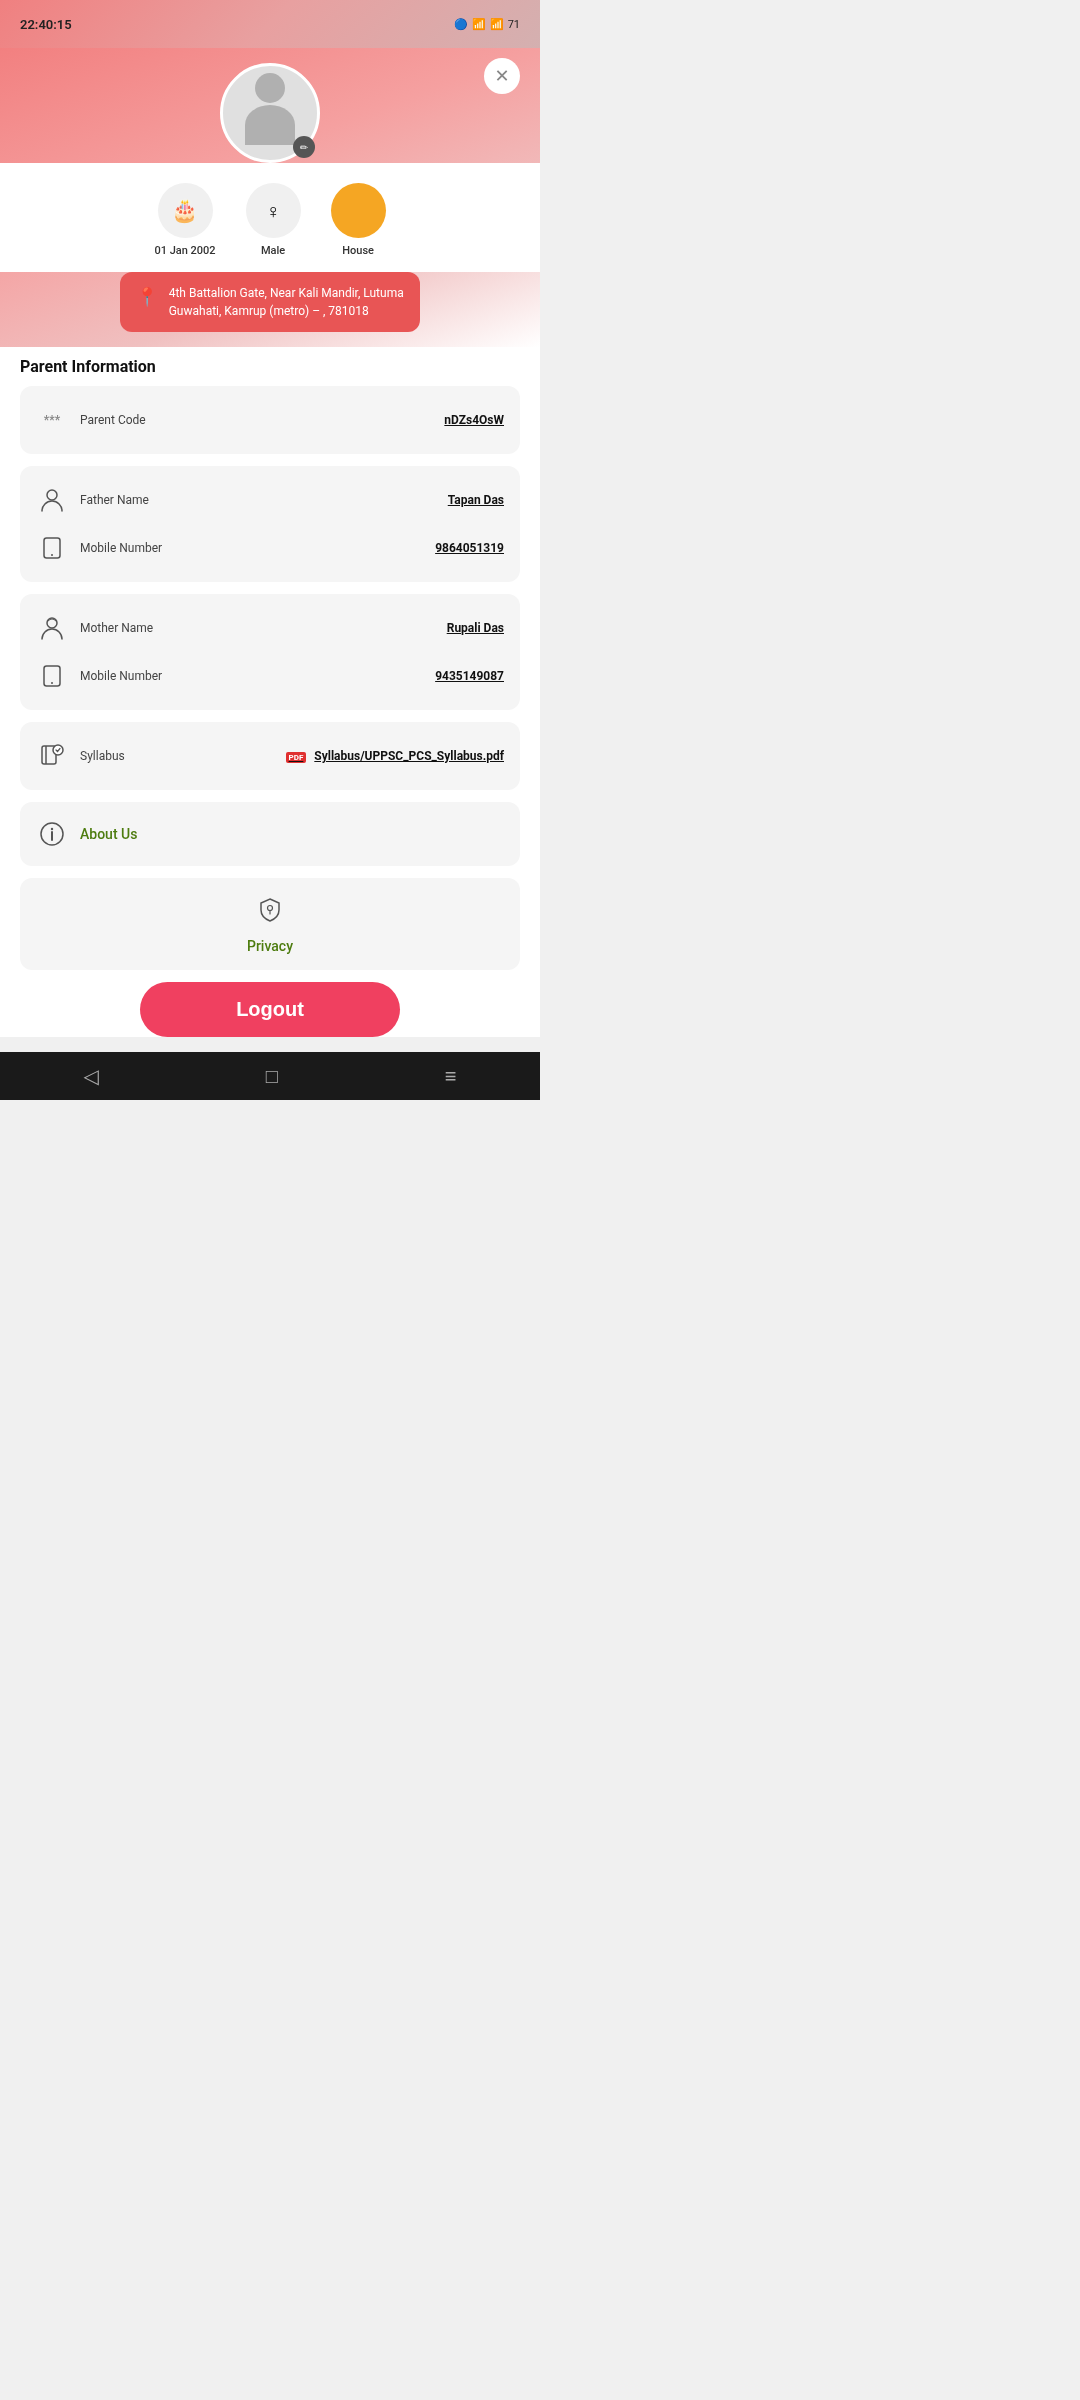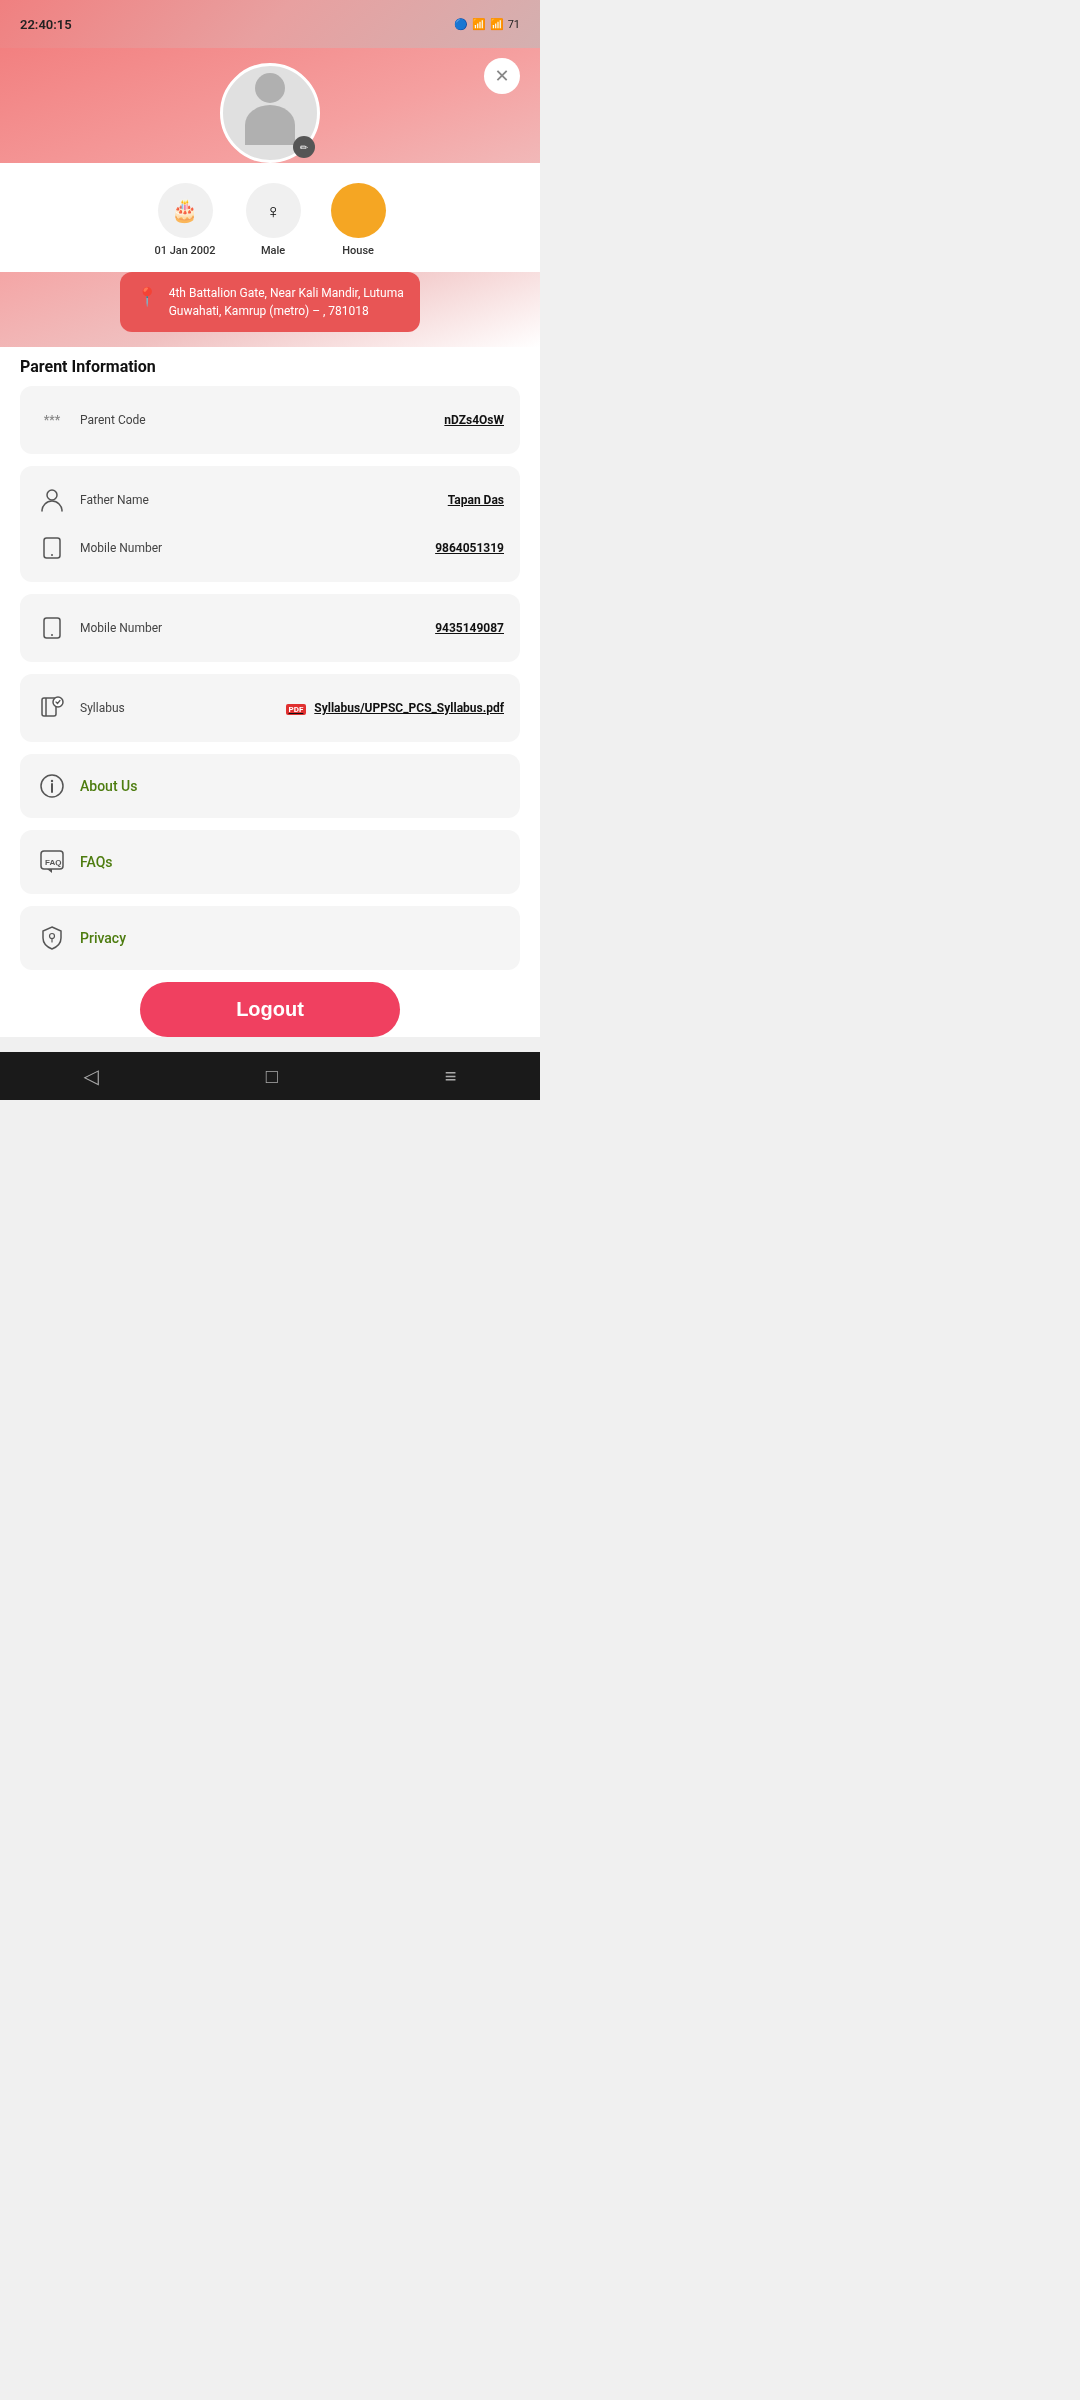--- a/index.html
+++ b/index.html
@@ -276,20 +276,21 @@
       cursor: pointer;
     }
     .partial-privacy {
       background: #f5f5f5;
       border-radius: 12px;
       margin: 0 20px 12px;
       padding: 16px;
       display: flex;
       align-items: center;
       gap: 12px;
+      flex-direction: column;
     }
   </style>
 </head>
 <body>
 
 <div class="status-bar">
   <span class="status-time">22:40:15</span>
   <div class="status-icons">
     <span>🔵</span>
     <span>📶</span>
@@ -374,20 +375,31 @@
         </svg>
       </div>
       <span class="row-label">Mobile Number</span>
       <span class="row-value">9864051319</span>
     </div>
   </div>
 
   <div class="info-card">
     <div class="info-row">
       <div class="row-icon">
+        <svg width="28" height="28" viewBox="0 0 28 28" fill="none" xmlns="http://www.w3.org/2000/svg">
+          <circle cx="14" cy="9" r="5" stroke="#555" stroke-width="1.5"></circle>
+          <path d="M4 25c0-5.523 4.477-10 10-10s10 4.477 10 10" stroke="#555" stroke-width="1.5" stroke-linecap="round"></path>
+          <path d="M10 7 q4-4 8 0" stroke="#555" stroke-width="1"></path>
+        </svg>
+      </div>
+      <span class="row-label">Mother Name</span>
+      <span class="row-value">Rupali Das</span>
+    </div>
+    <div class="info-row">
+      <div class="row-icon">
         <svg width="24" height="24" viewBox="0 0 24 24" fill="none" xmlns="http://www.w3.org/2000/svg">
           <path d="M6.5 2h11A2.5 2.5 0 0 1 20 4.5v15a2.5 2.5 0 0 1-2.5 2.5h-11A2.5 2.5 0 0 1 4 19.5v-15A2.5 2.5 0 0 1 6.5 2Z" stroke="#555" stroke-width="1.5"></path>
           <circle cx="12" cy="19" r="1" fill="#555"></circle>
         </svg>
       </div>
       <span class="row-label">Mobile Number</span>
       <span class="row-value">9435149087</span>
     </div>
   </div>
 
@@ -413,30 +425,20 @@
     <div class="menu-item-icon">
       <svg width="26" height="26" viewBox="0 0 26 26" fill="none" xmlns="http://www.w3.org/2000/svg">
         <circle cx="13" cy="13" r="11" stroke="#555" stroke-width="1.5"></circle>
         <line x1="13" y1="11" x2="13" y2="19" stroke="#555" stroke-width="2" stroke-linecap="round"></line>
         <circle cx="13" cy="8" r="1.2" fill="#555"></circle>
       </svg>
     </div>
     <span class="menu-item-label">About Us</span>
   </div>
 
-  <div class="menu-item">
-    <div class="menu-item-icon">
-      <svg width="26" height="26" viewBox="0 0 26 26" fill="none" xmlns="http://www.w3.org/2000/svg">
-        <rect x="2" y="2" width="22" height="18" rx="3" stroke="#555" stroke-width="1.5"></rect>
-        <text x="6" y="16" font-family="Arial" font-size="8" font-weight="bold" fill="#555">FAQ</text>
-        <path d="M8 20 L13 24 L13 20" fill="#555"></path>
-      </svg>
-    </div>
-    <span class="menu-item-label">FAQs</span>
-  </div>
 
 
   <div class="partial-privacy">
     <div class="menu-item-icon">
       <svg width="26" height="26" viewBox="0 0 26 26" fill="none" xmlns="http://www.w3.org/2000/svg">
         <path d="M13 2 L22 6 L22 13 C22 18 18 22 13 24 C8 22 4 18 4 13 L4 6 Z" stroke="#555" stroke-width="1.5" fill="none"></path>
         <circle cx="13" cy="11" r="2.5" stroke="#555" stroke-width="1.2"></circle>
         <line x1="13" y1="13.5" x2="13" y2="17" stroke="#555" stroke-width="1.2" stroke-linecap="round"></line>
       </svg>
     </div>

